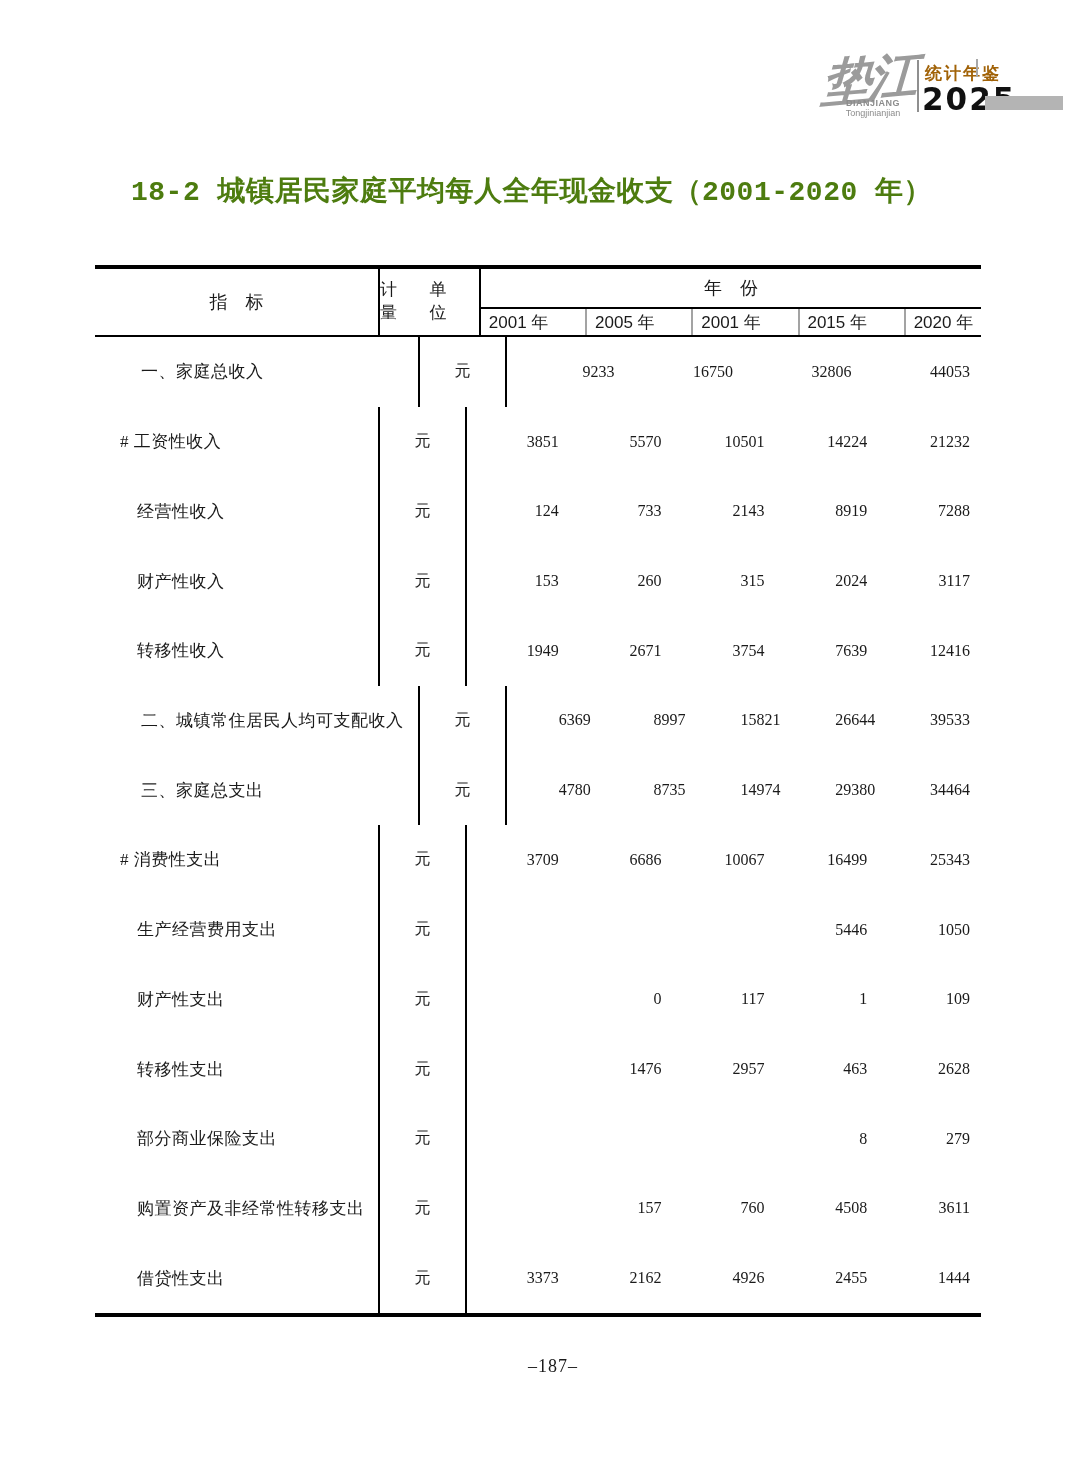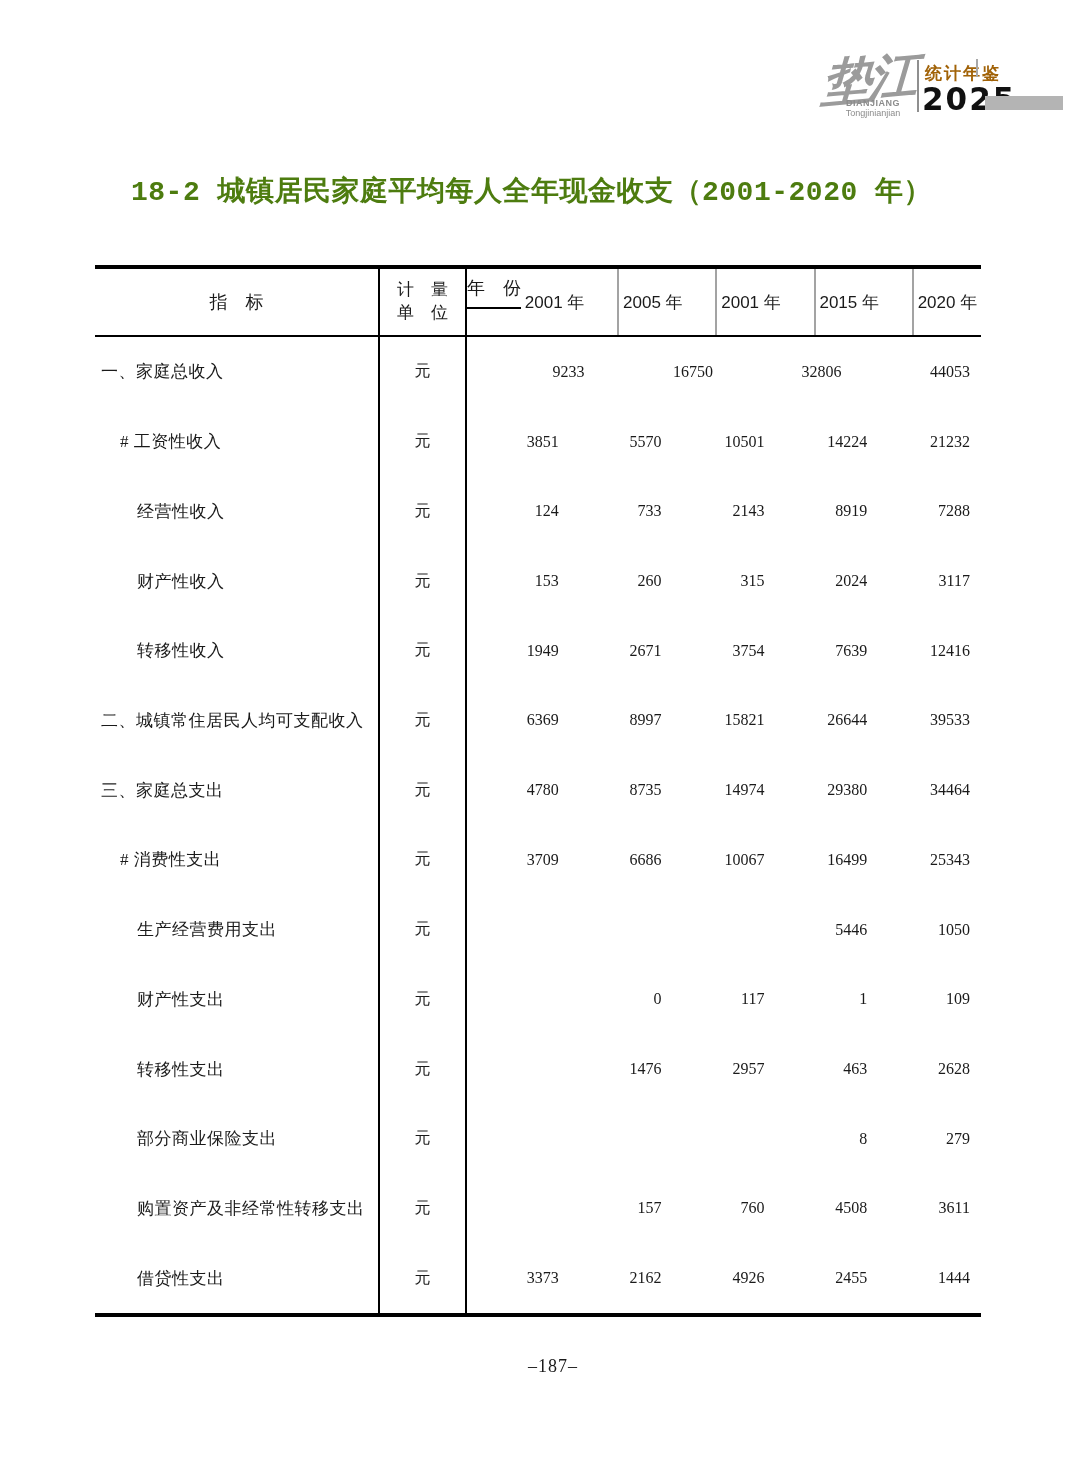--- a/index.html
+++ b/index.html
@@ -69,44 +69,44 @@
   .thead {
     display:flex; height:68px; border-bottom:2px solid #000;
     font-family:"Liberation Sans","DejaVu Sans",sans-serif;
   }
   .h-indicator {
     width:285px; border-right:2px solid #000;
     display:flex; align-items:center; justify-content:center;
     font-size:18px;
   }
   .h-unit {
-    width:87px; border-right:2px solid #000;
-    display:flex; flex-direction:column; align-items:center; justify-content:center;
+    width:101px; border-right:2px solid #000;
+    display:flex; flex-direction:row; align-items:center; justify-content:center;
     font-size:17px; line-height:1.35; text-align:left;
   }
-  .h-years { flex:1; display:flex; }
+  .h-years { flex:1; display:flex; flex-direction:column; }
   .h-year-group {
     height:40px; display:flex; align-items:center; justify-content:center;
     border-bottom:2px solid #000; font-size:18px;
   }
   .h-year-cols { flex:1; display:flex;gap:29px; }
   .h-year-cell {
     flex:1; display:flex; align-items:center; justify-content:center;
     font-size:17px;
   }
   .h-year-cell + .h-year-cell { border-left:2px solid #a3a3a3; }
 
   .tbody { display:flex; flex-direction:column; height:976px; }
   .trow { flex:1; display:flex; align-items:stretch; }
   .cell { display:flex; align-items:center; }
   .c-label {
     width:285px; border-right:2px solid #000;
     font-size:17px; letter-spacing:0.5px; white-space:nowrap;
   }
-  .indent-0 { padding-left:6px; }
+  .indent-0 { padding-left:6px;margin-left:40px; }
   .indent-1 { padding-left:25px; }
   .indent-2 { padding-left:42px; }
   .c-unit {
     width:87px; border-right:2px solid #000;
     justify-content:center; font-size:16px;
   }
   .c-val {
     flex:1; justify-content:flex-end; padding-right:11px;
     font-size:16px;
   }

